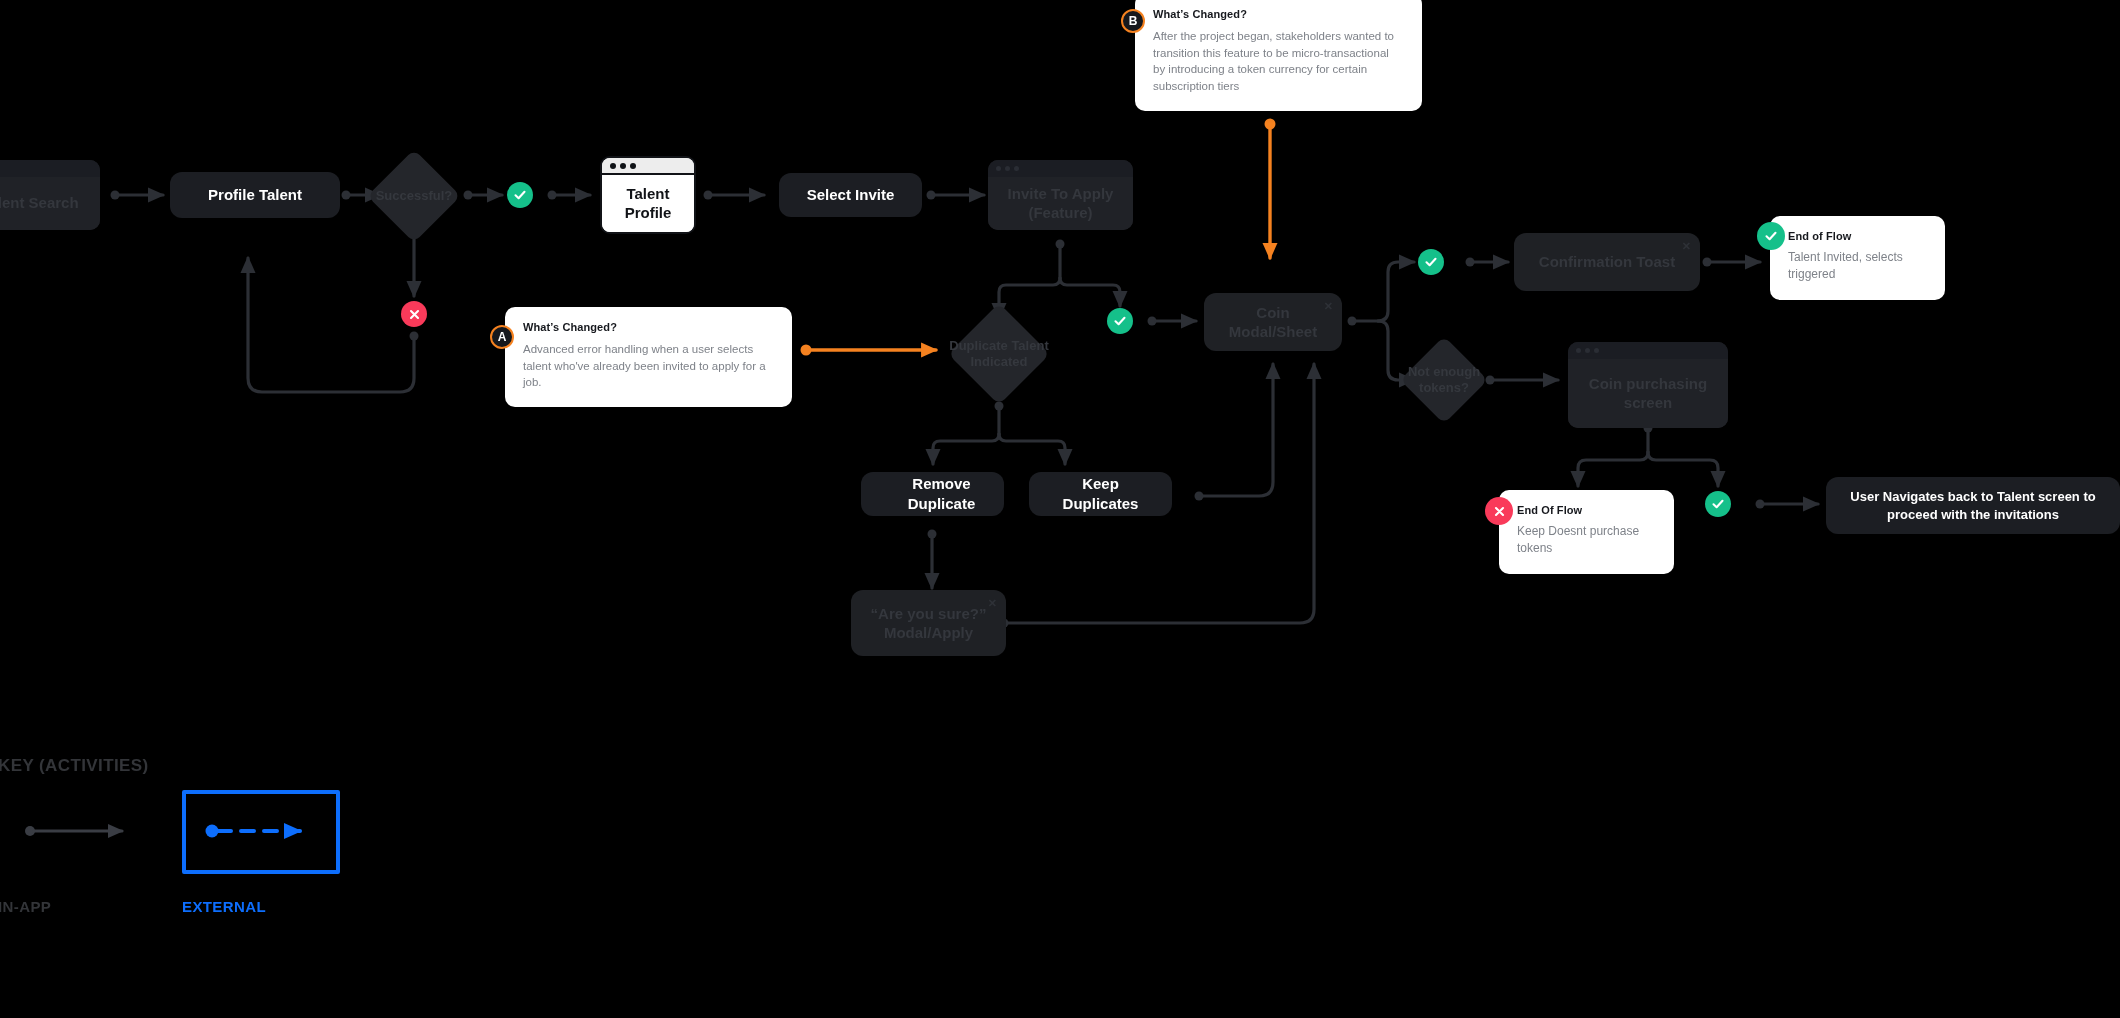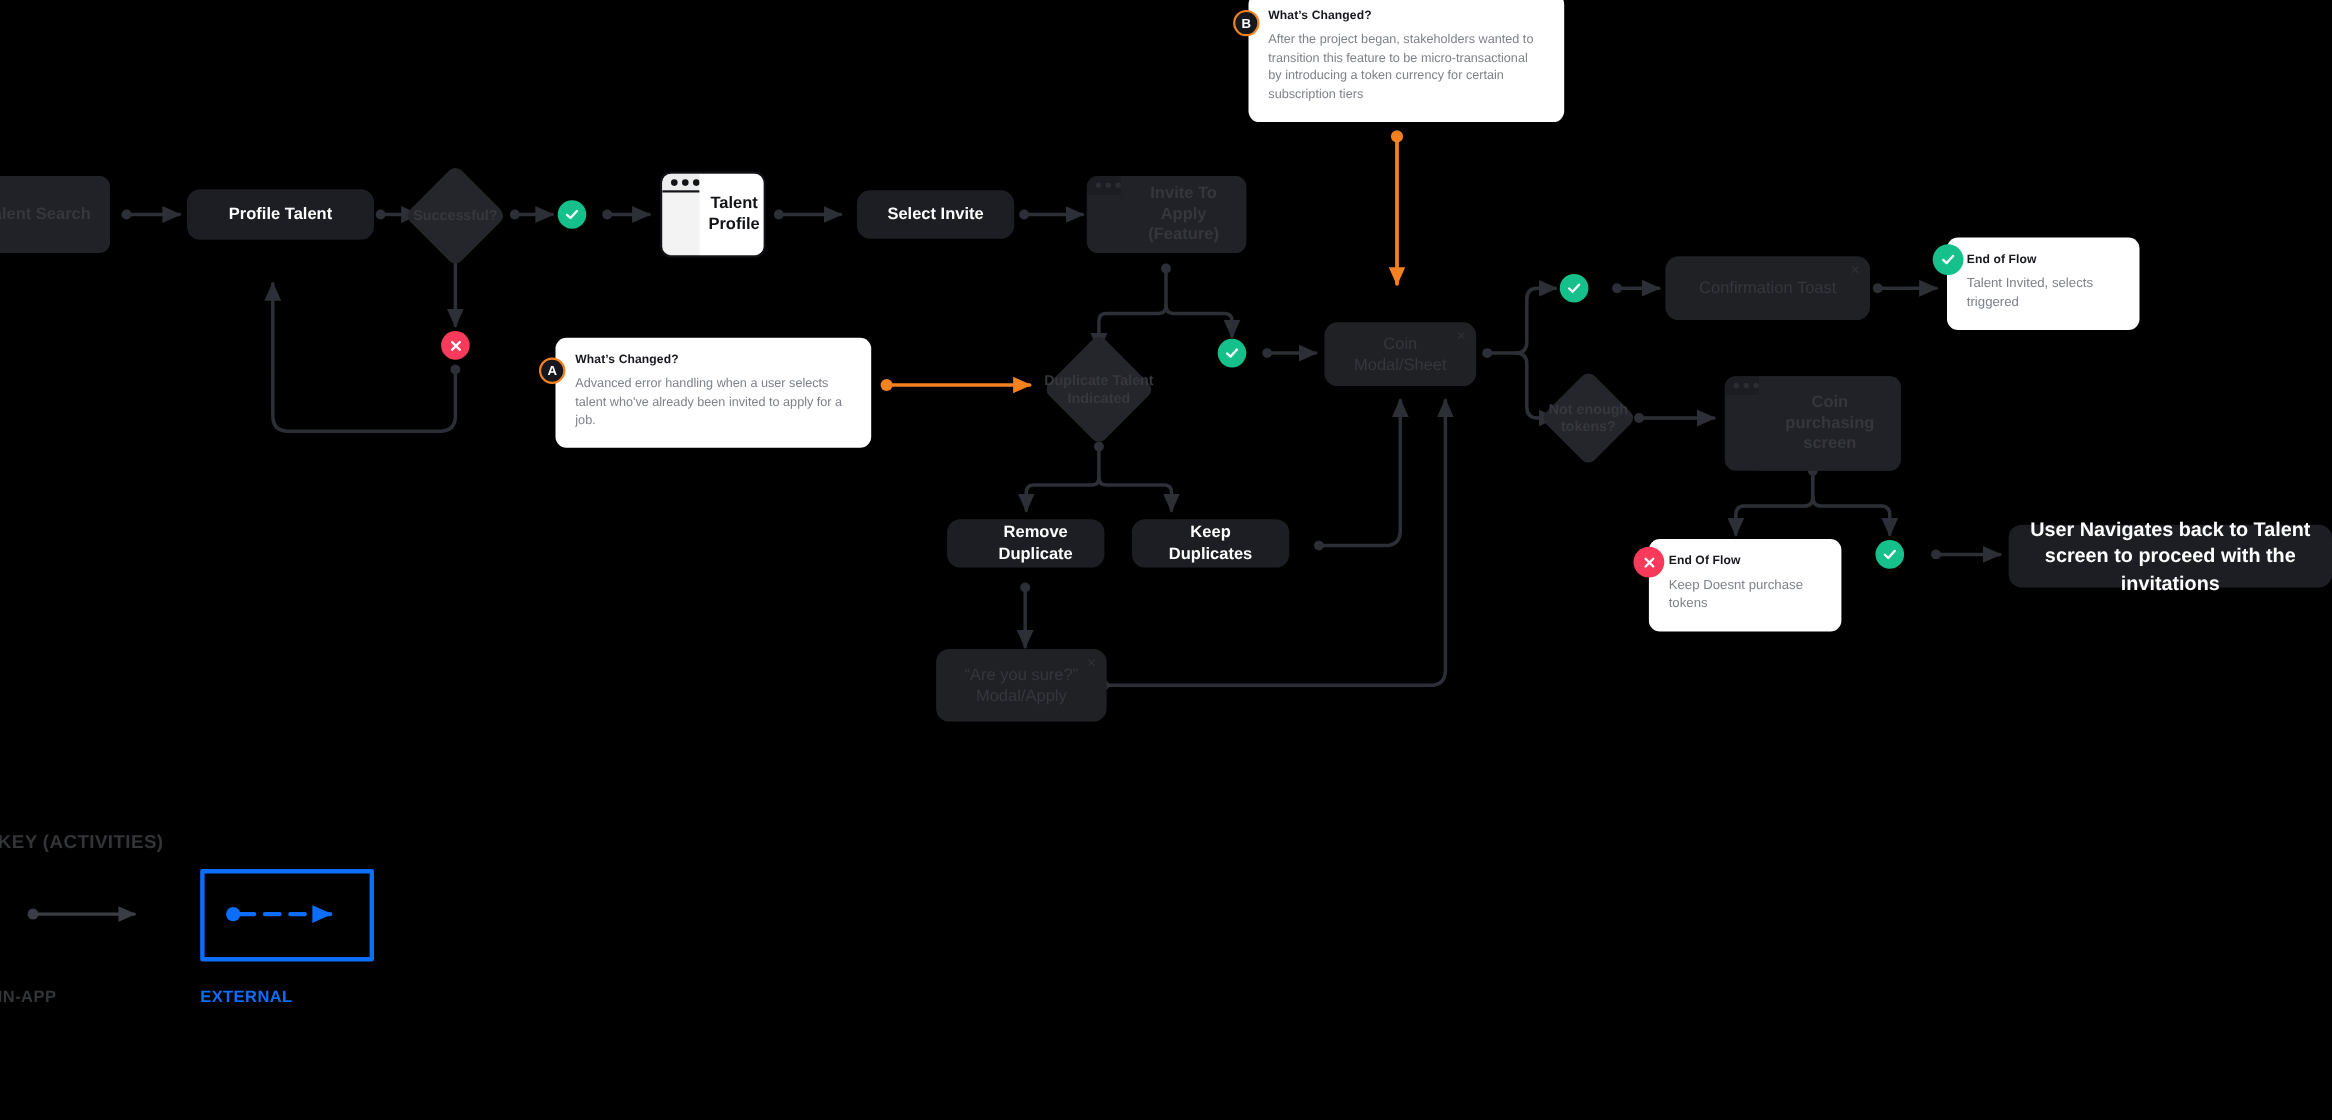--- a/index.html
+++ b/index.html
@@ -42,33 +42,33 @@
     font-size: 15px;
     line-height: 1.35;
     padding: 10px 18px;
   }
 
   
   .dim-box {
     background: #1f2125;
     border-radius: 12px;
     color: #34373d;
-    font-weight: normal;
+    font-weight: bold;
     font-size: 15px;
     line-height: 1.3;
     padding: 10px 16px;
   }
 
   
   .screen {
     position: absolute;
     border-radius: 10px;
     overflow: hidden;
     display: flex;
-    flex-direction: row;
+    flex-direction: column;
     justify-content: space-between;
   }
   .screen .chrome {
     height: 17px;
     display: flex;
     align-items: center;
     gap: 4px;
     padding-left: 8px;
     flex: none;
   }
@@ -404,21 +404,21 @@
     </div>
     <div class="body">Coin purchasing screen</div>
   </div>
 
   <div class="badge ok" style="left:1705px; top:491px;">
     <svg width="14" height="14" viewBox="0 0 14 14">
       <path d="M2.5 7.3 L5.6 10.2 L11.5 3.8" fill="none" stroke="#fff" stroke-width="2.1" stroke-linecap="round" stroke-linejoin="round"></path>
     </svg>
   </div>
 
-  <div class="node activity" style="left:1826px; top:477px; width:294px; height:57px; font-size:18px;">User Navigates back to Talent screen to proceed with the invitations</div>
+  <div class="node activity" style="left:1826px; top:477px; width:294px; height:57px; font-size:13px;">User Navigates back to Talent screen to proceed with the invitations</div>
 
   <div class="refmark" style="left:490px; top:325px;">A</div>
   <div class="callout" style="left:505px; top:307px; width:287px;">
     <div class="ctitle">What’s Changed?</div>
     <div class="cbody">Advanced error handling when a user selects talent who've already been invited to apply for a job.</div>
   </div>
 
   <div class="refmark" style="left:1121px; top:9px;">B</div>
   <div class="callout" style="left:1135px; top:-6px; width:287px;">
     <div class="ctitle">What’s Changed?</div>

